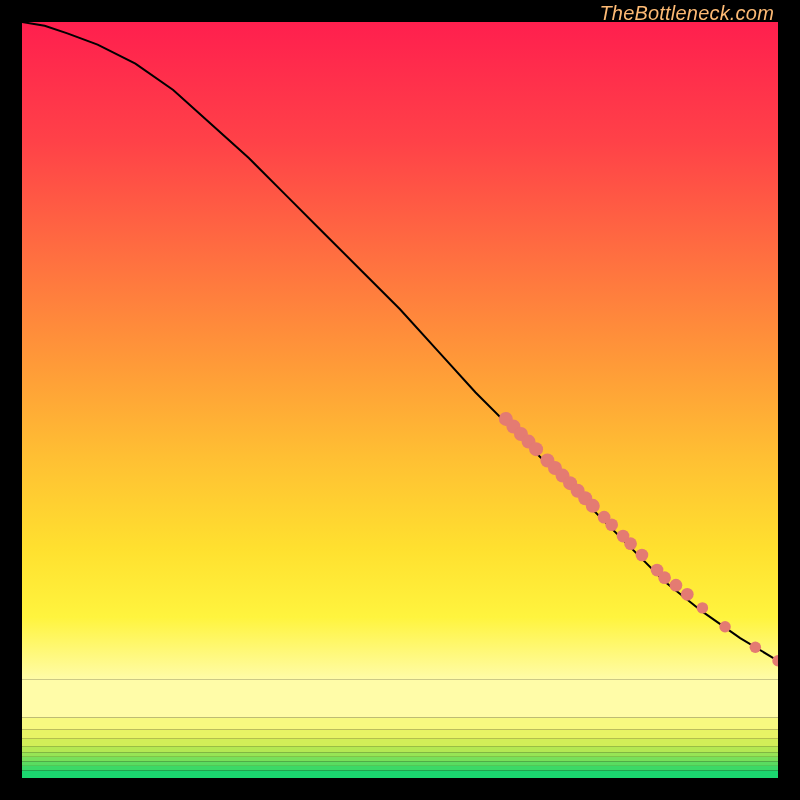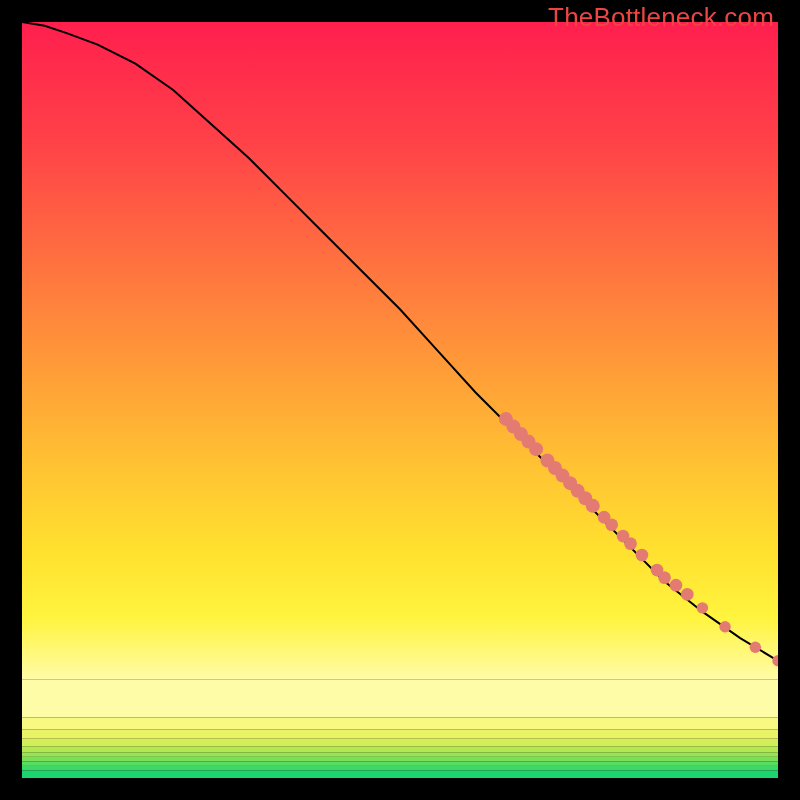--- a/index.html
+++ b/index.html
@@ -16,25 +16,26 @@
     left: 22px;
     top: 22px;
     width: 756px;
     height: 756px;
     background: #000;
   }
   .watermark {
     position: absolute;
     top: 2px;
     right: 26px;
-    color: #ef4444;
-    font-size: 26px;
+    color: #fdba74;
+    font-size: 20px;
     font-weight: 500;
     letter-spacing: 0.2px;
     z-index: 10;
+    font-style: italic;
   }
   svg {
     display: block;
   }
 </style>
 </head>
 <body>
 
 <div class="watermark">TheBottleneck.com</div>
 

